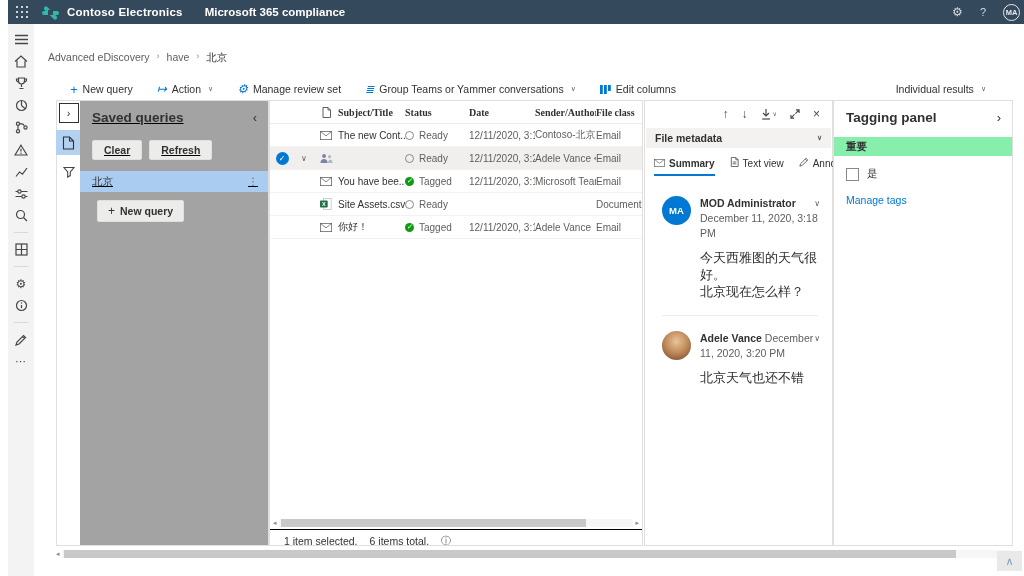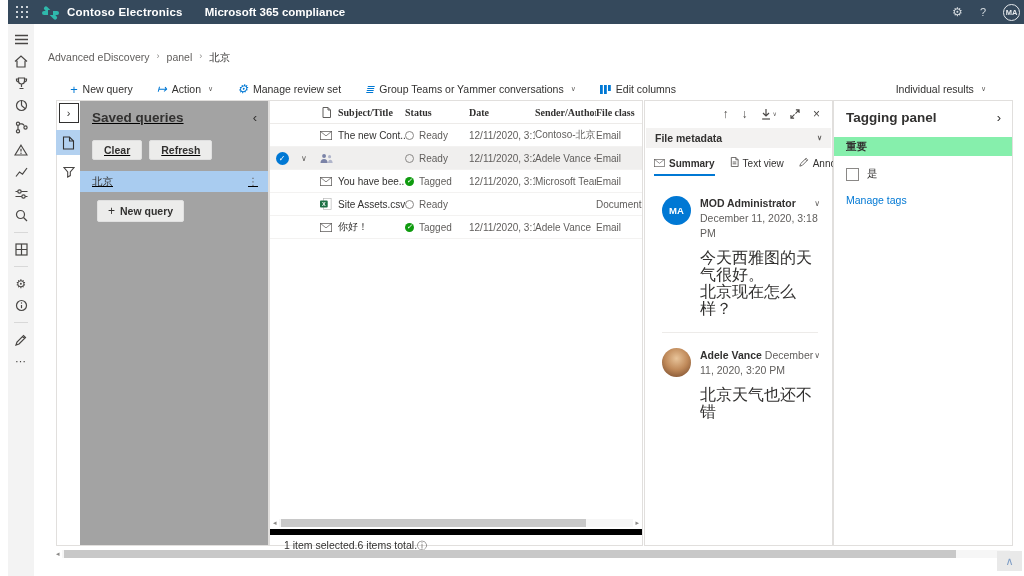--- a/index.html
+++ b/index.html
@@ -73,21 +73,21 @@
   .c-sender { width:61px; flex:none; white-space:nowrap; overflow:hidden; }
   .c-fclass { flex:1; white-space:nowrap; overflow:hidden; }
   .selcirc { width:13px; height:13px; border-radius:50%; background:#0078d4; color:#fff; font-size:8px; display:flex; align-items:center; justify-content:center; }
   .st { width:9px; height:9px; border-radius:50%; flex:none; display:flex; align-items:center; justify-content:center; }
   .st.ready { border:1px solid #8a8886; }
   .st.tagged { background:#0f9b0f; color:#fff; font-size:7px; }
   .inner-hscroll { position:absolute; left:3px; top:417px; width:366px; height:9px; display:flex; align-items:center; gap:2px; }
   .sb-arrow { font-size:7px; color:#8a8886; line-height:1; }
   .sb-track { flex:1; height:8px; background:#f6f6f6; position:relative; }
   .sb-thumb { position:absolute; left:2px; top:0; height:8px; background:#c8c8c8; cursor:pointer; }
-  .tstatus { position:absolute; left:0; top:428px; width:100%; border-top:6px solid #000000; padding:4px 0 0 14px; font-size:10.5px; color:#323130; display:flex; gap:0; align-items:flex-start; }
+  .tstatus { position:absolute; left:0; top:428px; width:100%; border-top:1px solid #000000; padding:4px 0 0 14px; font-size:10.5px; color:#323130; display:flex; gap:12px; align-items:center; }
   .info-i { color:#605e5c; font-size:10px; }
 
   
   .detail { position:absolute; left:636px; top:100px; width:189px; height:446px; background:#fff; border:1px solid #e1dfdd; }
   .dtoolbar { display:flex; justify-content:flex-end; align-items:center; gap:13px; padding:7px 12px 5px; color:#4b4846; }
   .dt-ico { font-size:12px; line-height:1; cursor:pointer; display:flex; align-items:center; }
   .dt-ico .tiny { font-size:6px; margin-left:2px; color:#605e5c; }
   .metabar { margin:3px 1px 0; height:20px; background:#f3f2f1; display:flex; align-items:center; padding:0 9px; font-size:10.5px; font-weight:bold; color:#323130; cursor:pointer; }
   .metabar .mchevr { margin-left:auto; font-size:7px; color:#605e5c; }
   .dtabs { display:flex; gap:15px; padding:9px 0 0 9px; font-size:10px; color:#323130; }
@@ -95,21 +95,21 @@
   .dtab.active { font-weight:bold; border-bottom-color:#0078d4; }
   .dtab .tico { color:#605e5c; }
   .msgs { padding:20px 12px 0 17px; }
   .msg { position:relative; display:flex; }
   .avatar { width:29px; height:29px; border-radius:50%; flex:none; margin-right:9px; display:flex; align-items:center; justify-content:center; color:#fff; font-size:9.5px; font-weight:bold; background:#0078d4; }
   .avatar.photo { background:radial-gradient(circle at 50% 36%, #e8c49a 0%, #c08a5a 48%, #6e4226 100%); }
   .mcontent { width:119px; }
   .mhead { font-size:10.5px; line-height:15px; color:#605e5c; }
   .mhead b { color:#323130; }
   .mchev { position:absolute; right:0; top:3px; font-size:8px; color:#605e5c; cursor:pointer; }
-  .mbody { margin-top:8px; font-size:16px; color:#323130; line-height:17px; white-space:pre-line; }
+  .mbody { margin-top:8px; font-size:13px; color:#323130; line-height:17px; white-space:pre-line; }
   .msep { height:1px; background:#edebe9; margin:15px 2px 15px 0; }
 
   
   .tagging { position:absolute; left:825px; top:100px; width:180px; height:446px; background:#fff; border:1px solid #e1dfdd; }
   .tag-title { padding:9px 12px 0; font-size:13.5px; font-weight:bold; color:#323130; }
   .tag-collapse { position:absolute; right:11px; top:9px; font-size:13px; color:#323130; cursor:pointer; }
   .tagsec { margin-top:12px; height:19px; background:#86efac; display:flex; align-items:center; padding:0 12px; font-size:10.5px; font-weight:bold; color:#323130; }
   .tagopt { display:flex; align-items:center; gap:8px; padding:11px 12px 0; font-size:10.5px; color:#323130; }
   .cbox { width:13px; height:13px; border:1px solid #8a8886; background:#fff; cursor:pointer; }
   .managetags { display:inline-block; margin:13px 0 0 12px; font-size:10.5px; color:#0078d4; text-decoration:none; cursor:pointer; }
@@ -228,21 +228,21 @@
         </svg>
       </span>
       <span class="ric">
         <span style="font-size:11px;letter-spacing:1px">⋯</span>
       </span>
     </nav>
 
   <div class="breadcrumb">
       <span class="">Advanced eDiscovery</span>
       <span class="bsep">›</span>
-      <span class="">panel</span>
+      <span class="">have</span>
       <span class="bsep">›</span>
       <span class="cur">北京</span>
     </div>
 
   <div class="cmdbar">
       <span class="cmd">
         <i class="cico">
           <span style="font-size:13px;line-height:1">+</span>
         </i>
         <span>New query</span>

